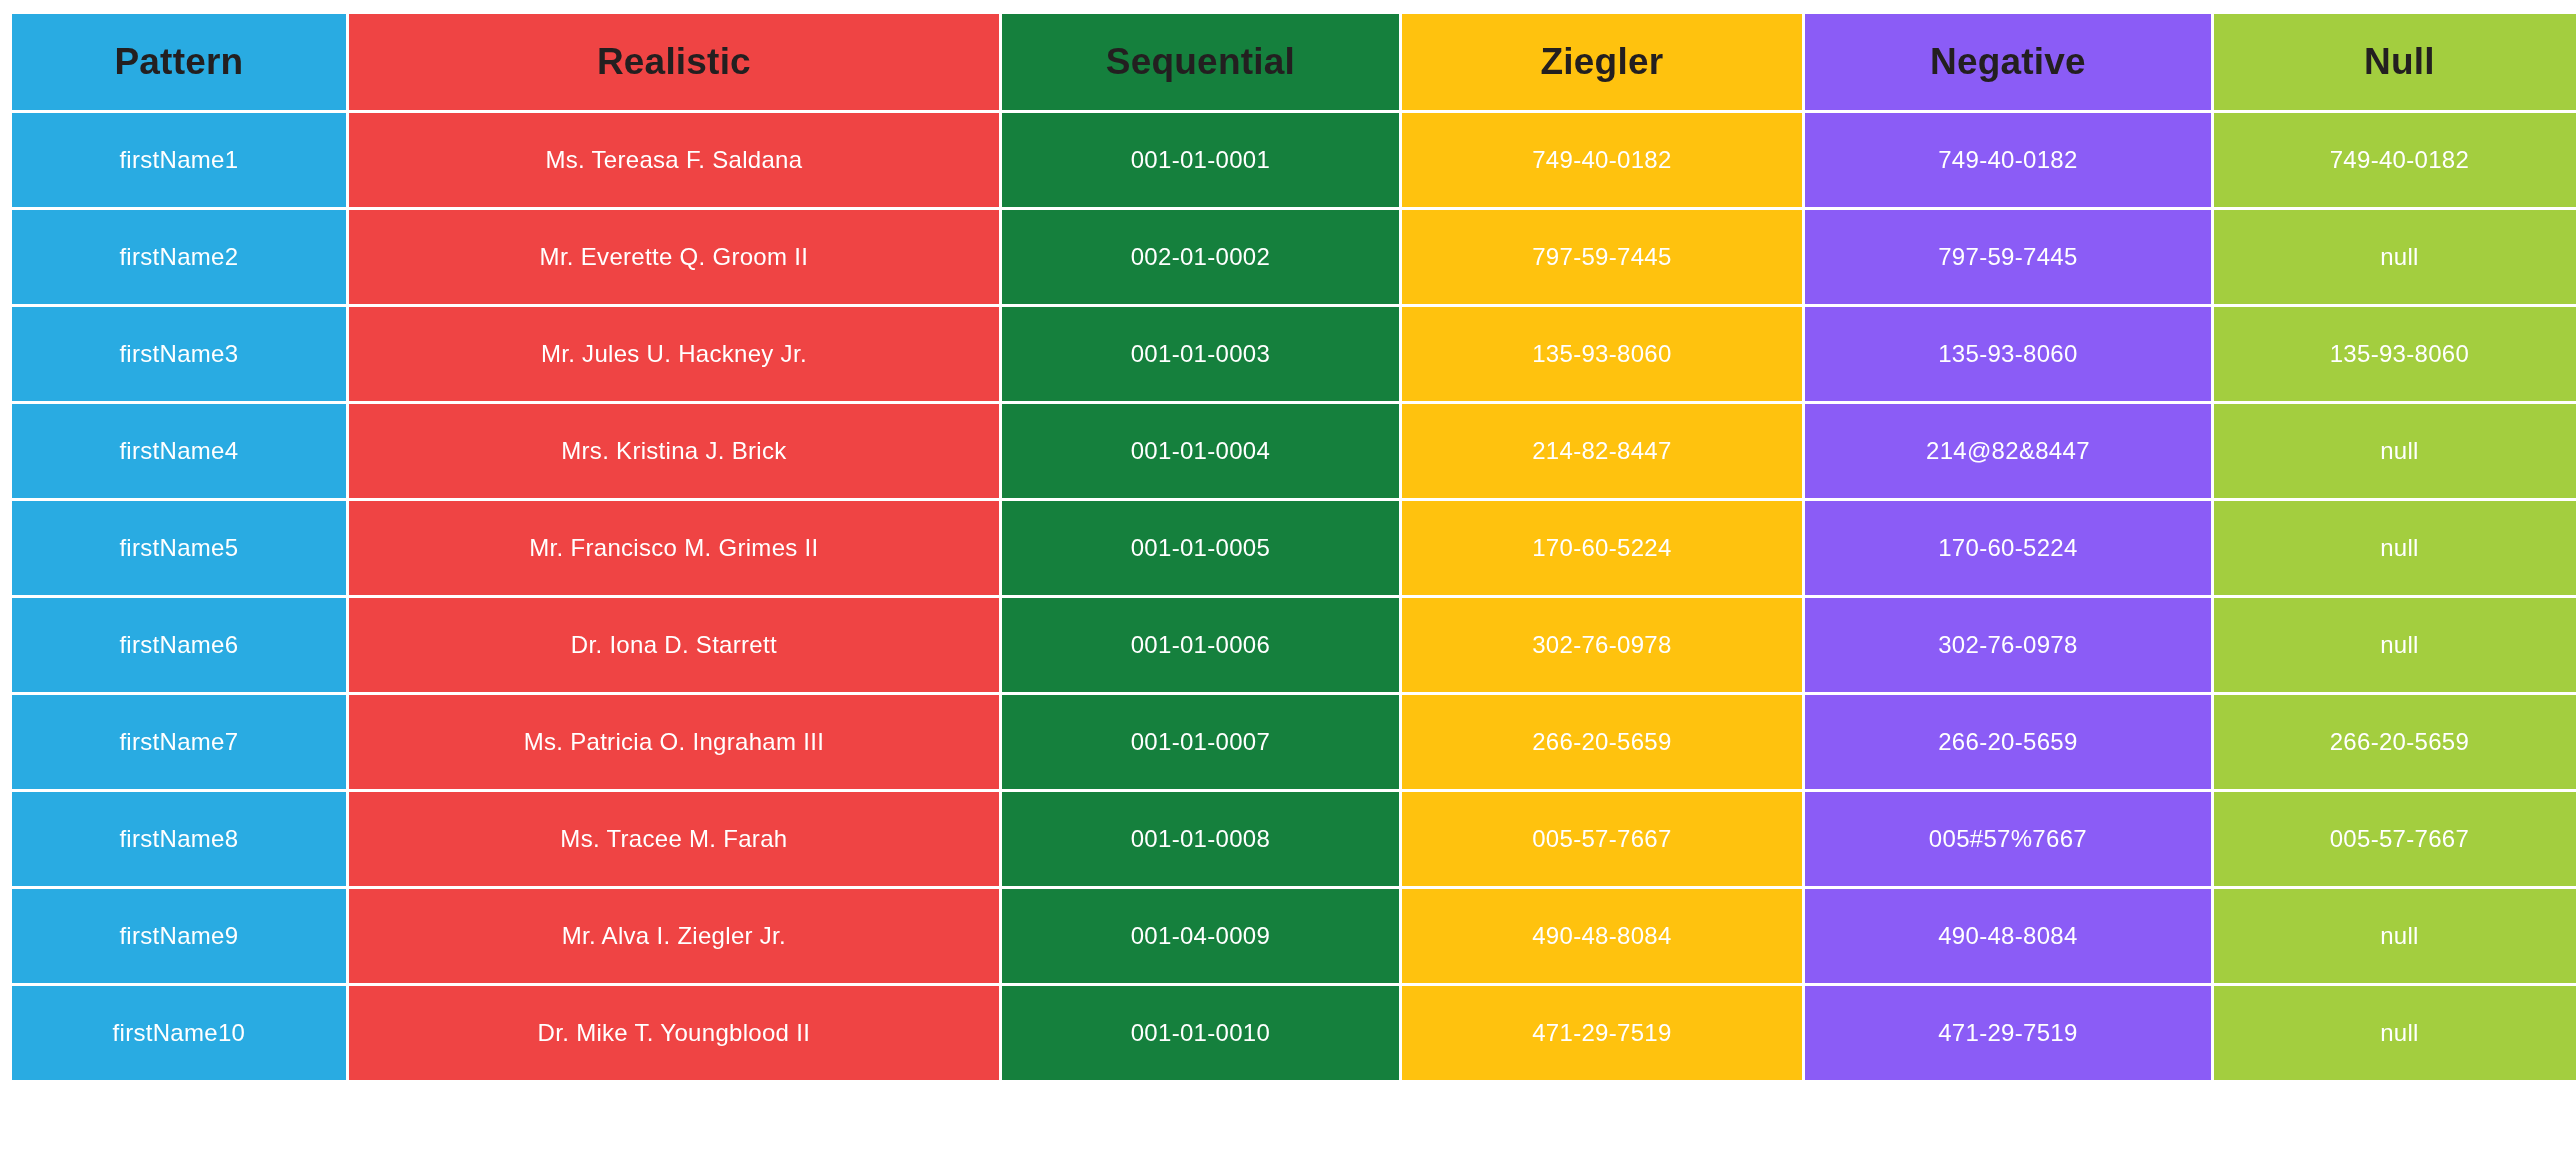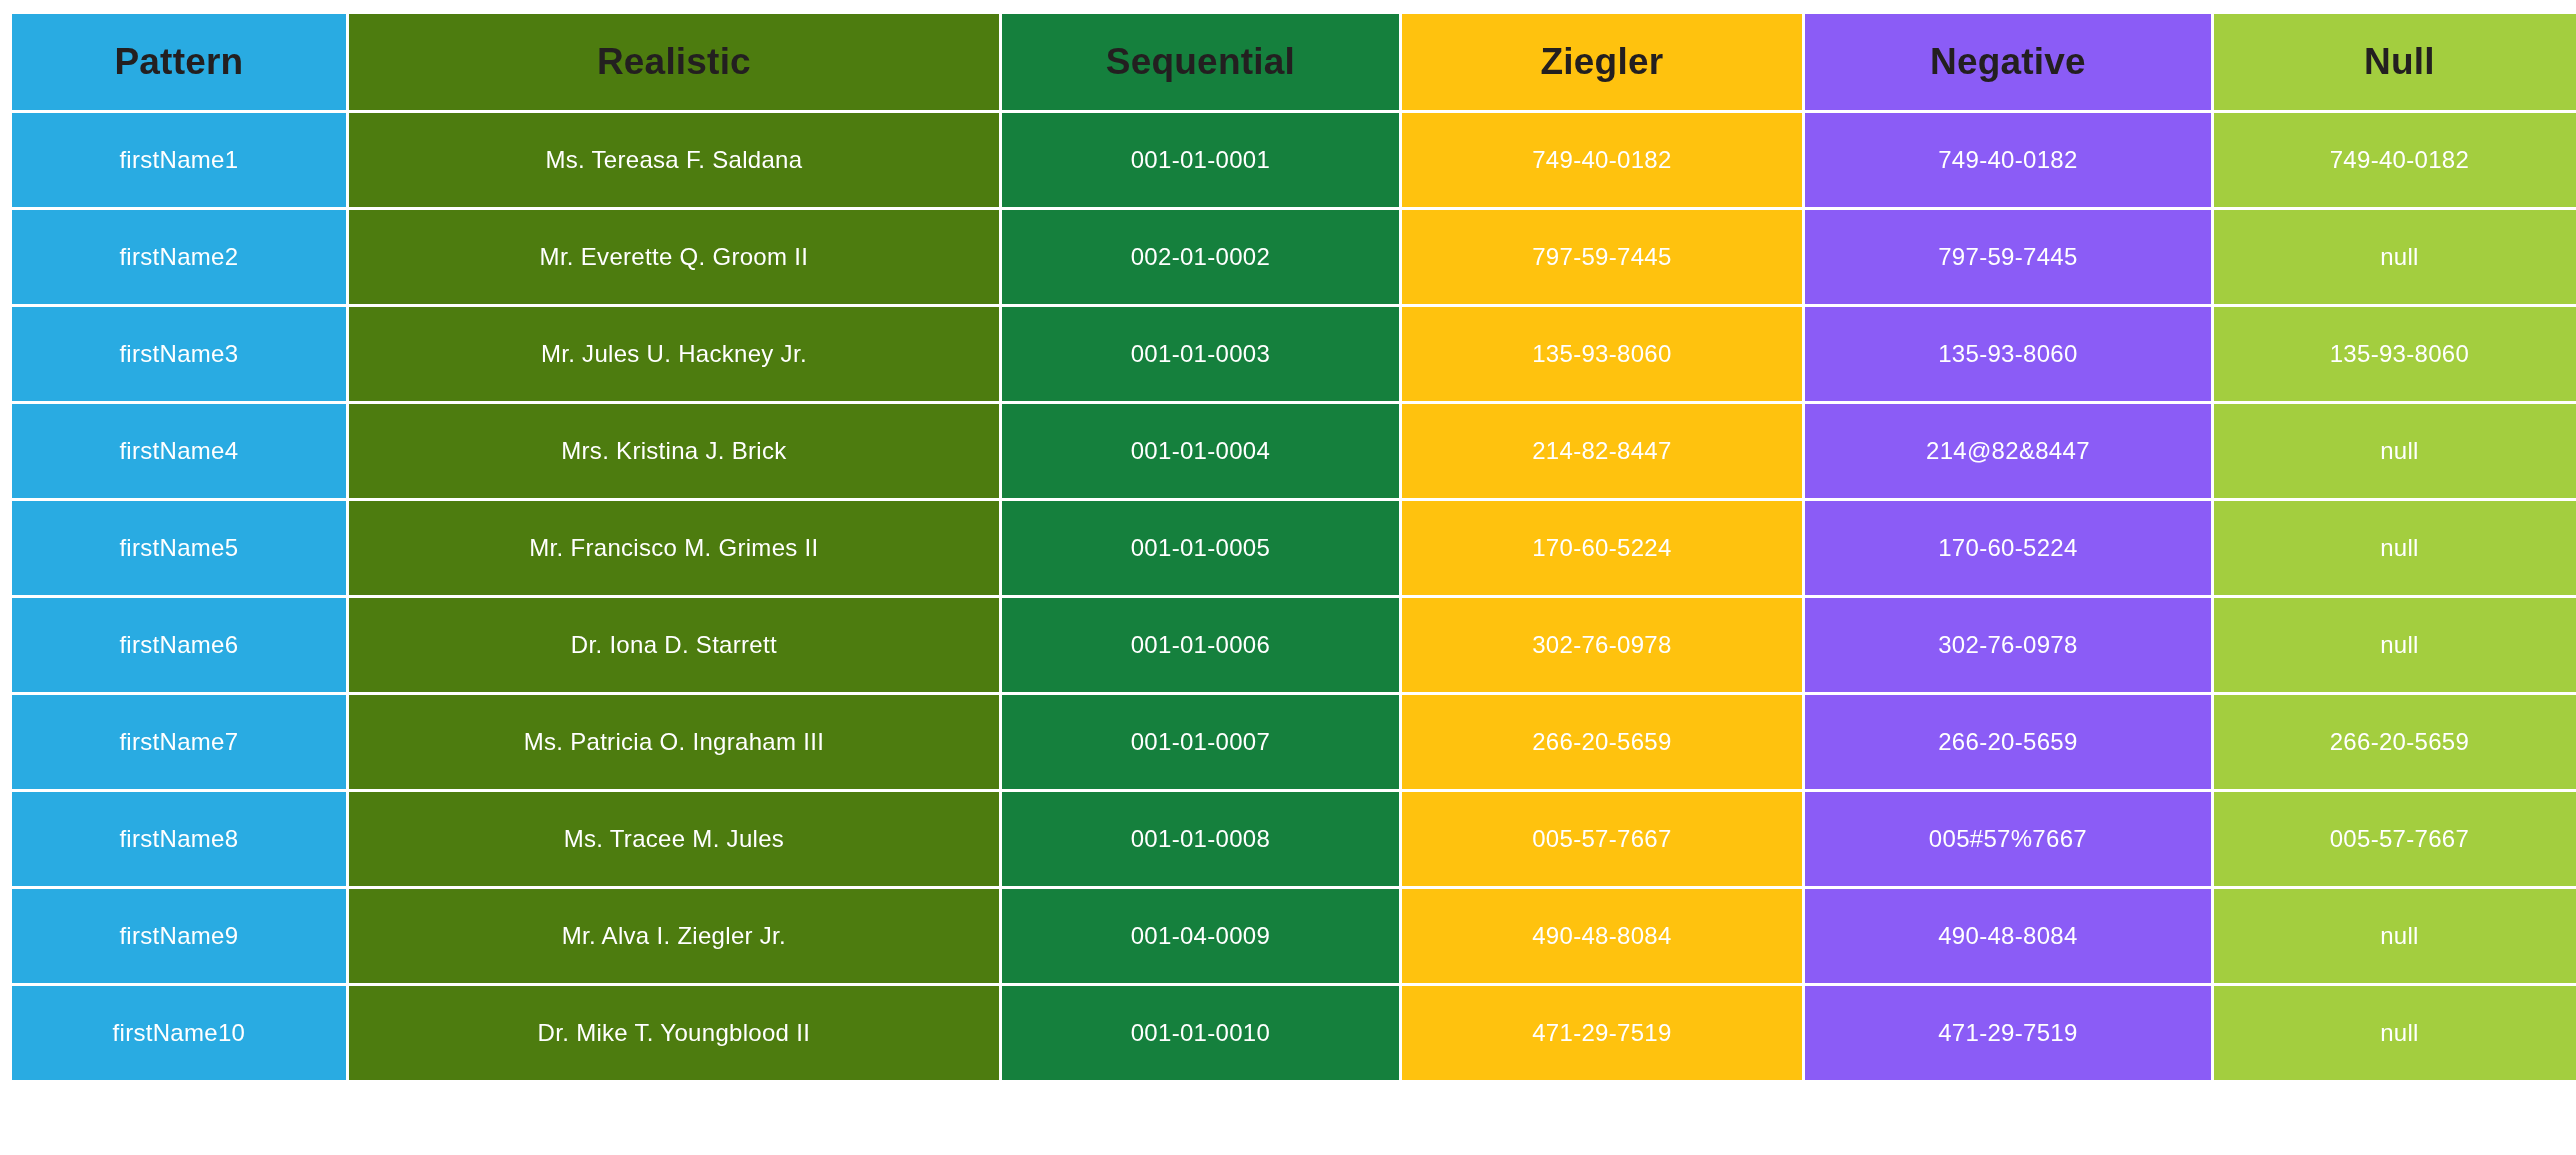--- a/index.html
+++ b/index.html
@@ -57,21 +57,21 @@
   tbody td {
     height: 94px;
     font-size: 24px;
     font-weight: normal;
     color: #ffffff;
     letter-spacing: 0.3px;
   }
 
   
   .col-pattern    { background: #29abe2; }
-  .col-realistic  { background: #4d7c0f; }
+  .col-realistic  { background: #ef4444; }
   .col-sequential { background: #15803d; }
   .col-random     { background: #ffc20e; }
   .col-negative   { background: #8b5cf6; }
   .col-null       { background: #a3ce3f; }
 </style>
 </head>
 <body>
 
 <div id="table-wrap">
   <table class="data-table">
@@ -145,21 +145,21 @@
         <tr>
           <td class="col-pattern">firstName7</td>
           <td class="col-realistic">Ms. Patricia O. Ingraham III</td>
           <td class="col-sequential">001-01-0007</td>
           <td class="col-random">266-20-5659</td>
           <td class="col-negative">266-20-5659</td>
           <td class="col-null">266-20-5659</td>
         </tr>
         <tr>
           <td class="col-pattern">firstName8</td>
-          <td class="col-realistic">Ms. Tracee M. Jules</td>
+          <td class="col-realistic">Ms. Tracee M. Farah</td>
           <td class="col-sequential">001-01-0008</td>
           <td class="col-random">005-57-7667</td>
           <td class="col-negative">005#57%7667</td>
           <td class="col-null">005-57-7667</td>
         </tr>
         <tr>
           <td class="col-pattern">firstName9</td>
           <td class="col-realistic">Mr. Alva I. Ziegler Jr.</td>
           <td class="col-sequential">001-04-0009</td>
           <td class="col-random">490-48-8084</td>

